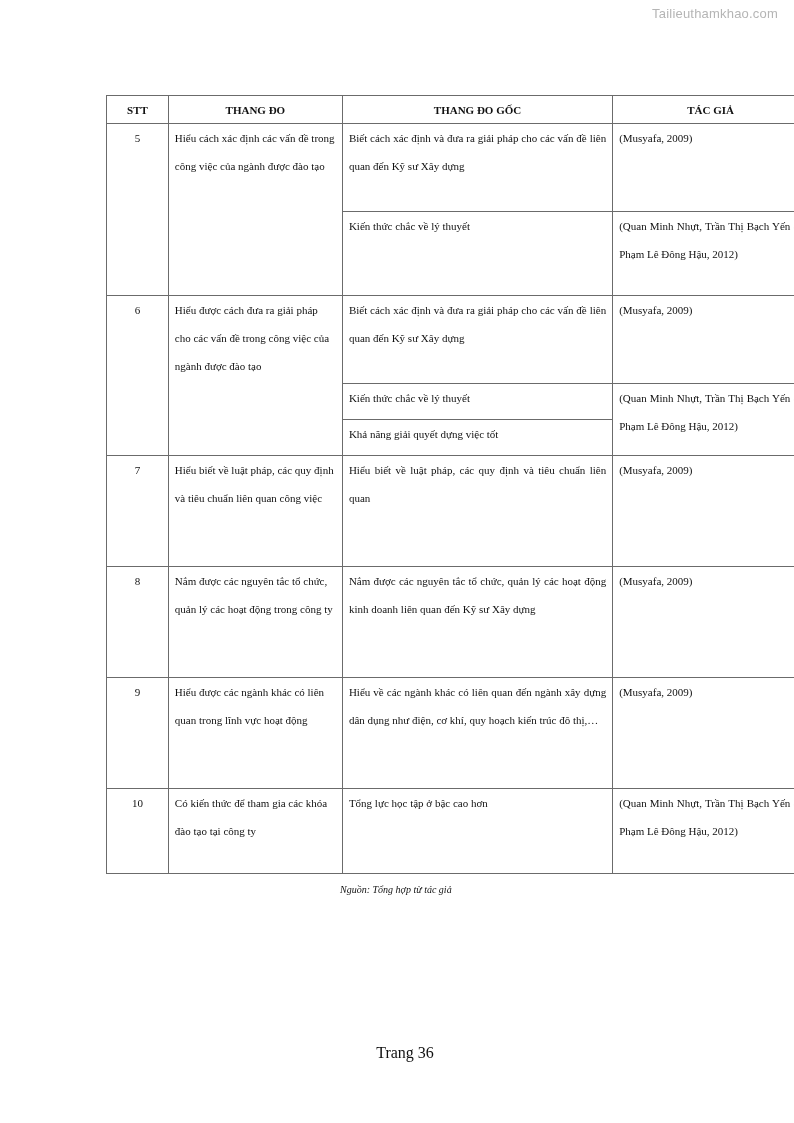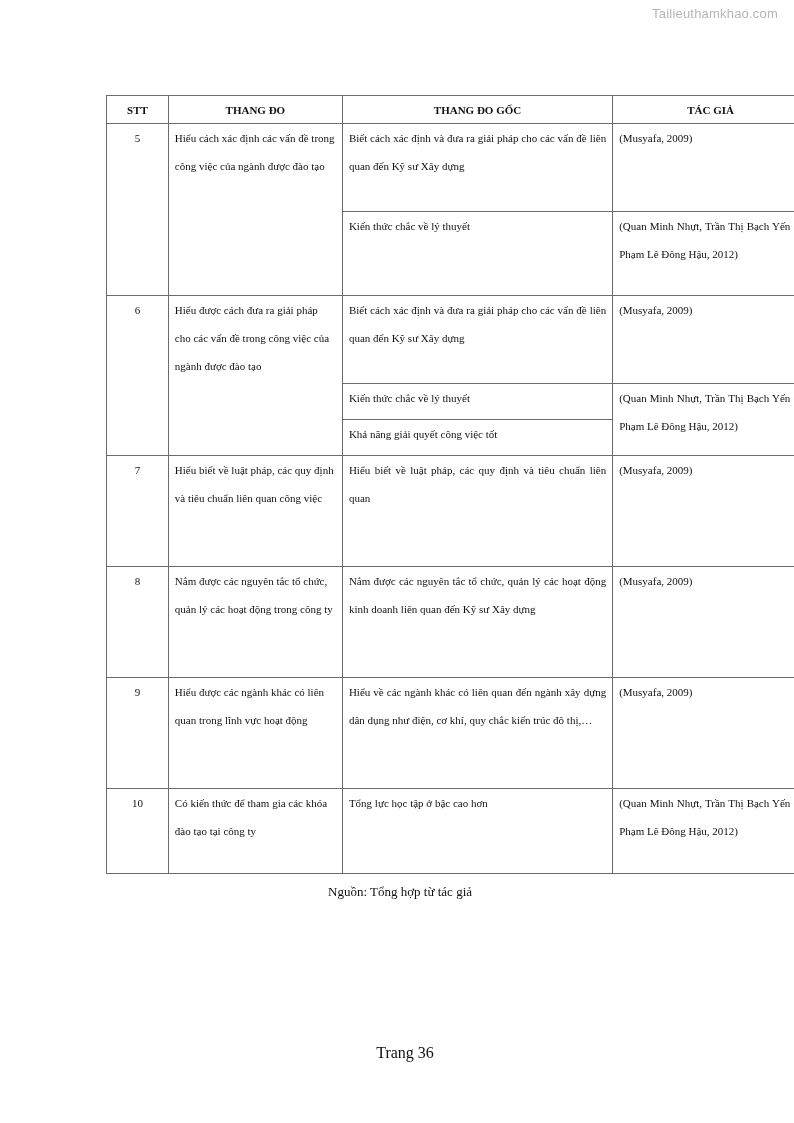--- a/index.html
+++ b/index.html
@@ -8,21 +8,21 @@
   .watermark { position:absolute; top:6px; right:16px; font-family:"Liberation Sans","DejaVu Sans",sans-serif;
                font-size:13px; color:#b5b5b5; letter-spacing:0.2px; }
   table.main { position:absolute; left:106px; top:95px; border-collapse:collapse; width:703px;
                font-size:11px; line-height:28px; }
   table.main td, table.main th { border:1.3px solid #6b6b6b; vertical-align:top; padding:0 6px; }
   table.main th { font-weight:bold; text-align:center; height:27px; line-height:22px; vertical-align:middle; padding:0 4px;}
   col.c1 { width:54px; } col.c2 { width:152px; } col.c3 { width:236px; } col.c4 { width:171px; }
   td.stt { text-align:center; }
   td.orig { text-align:justify; text-align-last:left; }
   td.author { text-align:justify; text-align-last:left; }
-  .caption { position:absolute; left:328px; top:884px; font-size:13px; }
+  .caption { position:absolute; left:340px; top:884px; font-style:italic; font-size:10px; }
   .page-num { position:absolute; left:0; width:100%; top:1044px; text-align:center; font-size:16px;padding-left:8px; }
 </style>
 </head>
 <body>
 
 <div class="watermark">Tailieuthamkhao.com</div>
 
 <table class="main">
   <colgroup>
       <col class="c1">
@@ -55,41 +55,41 @@
       <td class="stt" rowspan="3">6</td>
       <td rowspan="3">Hiểu được cách đưa ra giải pháp cho các vấn đề trong công việc của ngành được đào tạo</td>
       <td class="orig">Biết cách xác định và đưa ra giải pháp cho các vấn đề liên quan đến Kỹ sư Xây dựng</td>
       <td class="author">(Musyafa, 2009)</td>
     </tr>
     <tr style="height:36px">
       <td class="orig">Kiến thức chắc về lý thuyết</td>
       <td class="author" rowspan="2">(Quan Minh Nhựt, Trần Thị Bạch Yến &amp; Phạm Lê Đông Hậu, 2012)</td>
     </tr>
     <tr style="height:36px">
-      <td class="orig">Khả năng giải quyết công việc tốt</td>
+      <td class="orig">Khả năng giải quyết dựng việc tốt</td>
     </tr>
 
     <tr style="height:111px">
       <td class="stt">7</td>
       <td>Hiểu biết về luật pháp, các quy định và tiêu chuẩn liên quan công việc</td>
       <td class="orig">Hiểu biết về luật pháp, các quy định và tiêu chuẩn liên quan</td>
       <td class="author">(Musyafa, 2009)</td>
     </tr>
 
     <tr style="height:111px">
       <td class="stt">8</td>
       <td>Nắm được các nguyên tắc tổ chức, quản lý các hoạt động trong công ty</td>
       <td class="orig">Nắm được các nguyên tắc tổ chức, quản lý các hoạt động kinh doanh liên quan đến Kỹ sư Xây dựng</td>
       <td class="author">(Musyafa, 2009)</td>
     </tr>
 
     <tr style="height:111px">
       <td class="stt">9</td>
       <td>Hiểu được các ngành khác có liên quan trong lĩnh vực hoạt động</td>
-      <td class="orig">Hiểu về các ngành khác có liên quan đến ngành xây dựng dân dụng như điện, cơ khí, quy chắc kiến trúc đô thị,…</td>
+      <td class="orig">Hiểu về các ngành khác có liên quan đến ngành xây dựng dân dụng như điện, cơ khí, quy hoạch kiến trúc đô thị,…</td>
       <td class="author">(Musyafa, 2009)</td>
     </tr>
 
     <tr style="height:85px">
       <td class="stt">10</td>
       <td>Có kiến thức để tham gia các khóa đào tạo tại công ty</td>
       <td class="orig">Tổng lực học tập ở bậc cao hơn</td>
       <td class="author">(Quan Minh Nhựt, Trần Thị Bạch Yến &amp; Phạm Lê Đông Hậu, 2012)</td>
     </tr>
   </tbody>

